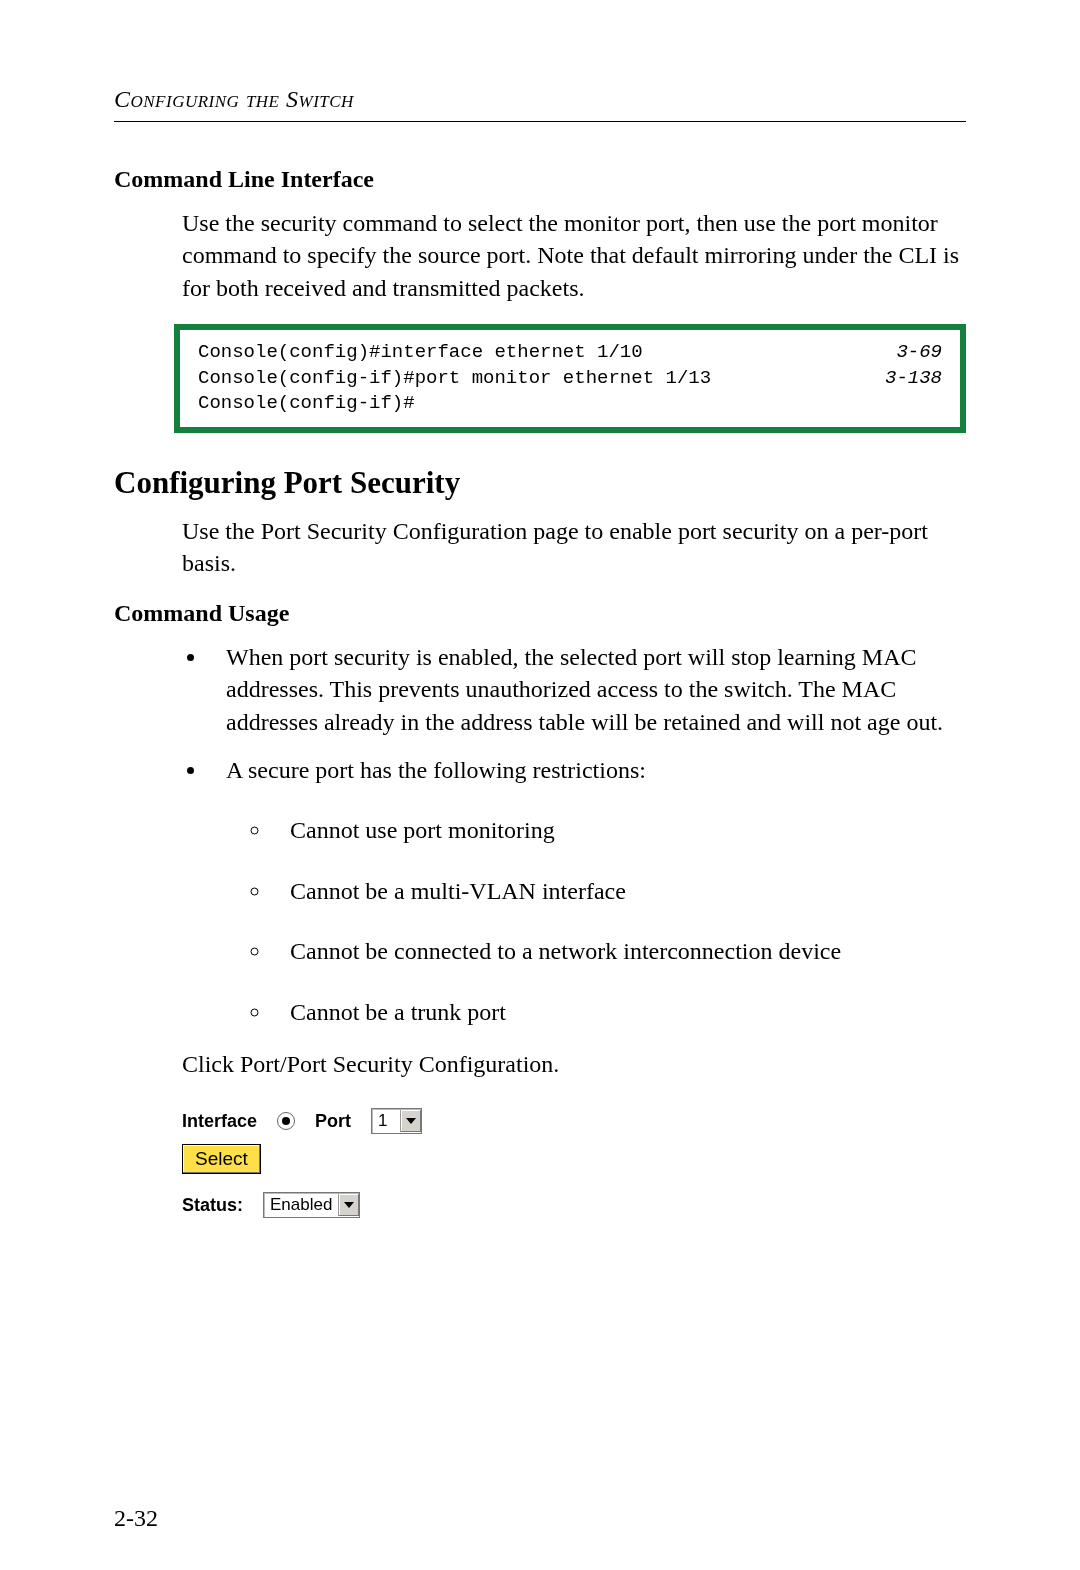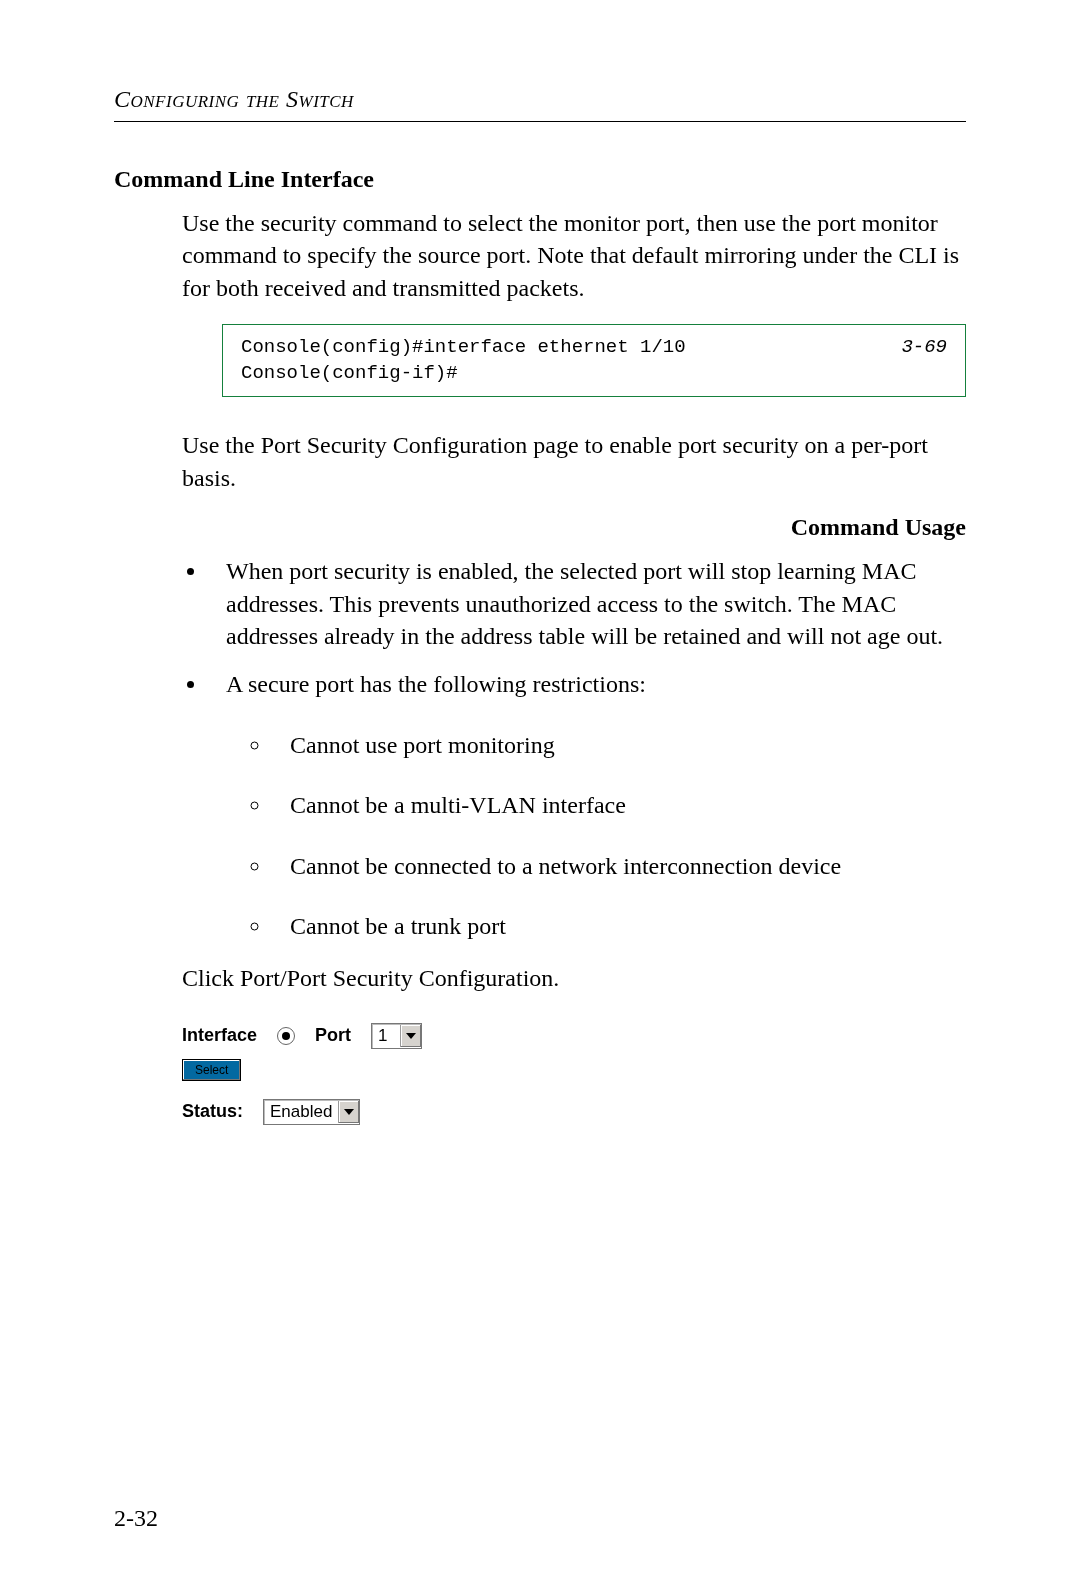--- a/index.html
+++ b/index.html
@@ -40,26 +40,26 @@
   }
   .body-block {
     margin-left: 68px;
     font-size: 24px;
     line-height: 1.35;
   }
   .body-block p {
     margin: 0 0 20px 0;
   }
   .code-box {
-    border: 1px solid #15803d;
+    border: 6px solid #15803d;
     padding: 10px 18px 10px 18px;
     font-family: 'Courier New', Courier, monospace;
     font-size: 19px;
     line-height: 1.35;
-    margin: 16px 0 32px 108px;
+    margin: 16px 0 32px 60px;
     white-space: pre;
   }
   .code-box .row {
     display: flex;
     justify-content: space-between;
   }
   .code-box .ref {
     font-style: italic;
   }
   .h2 {
@@ -144,22 +144,22 @@
     border-left: 1px solid #999;
     box-shadow: inset -1px -1px 0 #777, inset 1px 1px 0 #fff;
     display: flex;
     align-items: center;
     justify-content: center;
   }
   .dd-btn svg { display: block; }
   .win-button {
     display: inline-block;
     padding: 3px 12px;
-    font-size: 12px;
-    background: #0369a1;
+    font-size: 19px;
+    background: #fde047;
     border: 1px solid #000;
     box-shadow: inset -1px -1px 0 #777, inset 1px 1px 0 #fff;
     margin-top: 4px;
     margin-bottom: 18px;
     cursor: pointer;
   }
   .page-number {
     position: absolute;
     left: 114px;
     bottom: 38px;
@@ -172,27 +172,28 @@
 
 <div class="page">
   <div class="running-head">Configuring the Switch</div>
   <hr class="rule">
 
   <div class="h3">Command Line Interface</div>
   <div class="body-block">
     <p>Use the security command to select the monitor port, then use the port monitor command to specify the source port. Note that default mirroring under the CLI is for both received and transmitted packets.</p>
   </div>
 
-  <div class="code-box"><div class="row"><span>Console(config)#interface ethernet 1/10</span><span class="ref">3-69</span></div><div class="row"><span>Console(config-if)#</span><span class="ref"></span></div></div>
-
+  <div class="code-box"><div class="row"><span>Console(config)#interface ethernet 1/10</span><span class="ref">3-69</span></div><div class="row"><span>Console(config-if)#port monitor ethernet 1/13</span><span class="ref">3-138</span></div><div class="row"><span>Console(config-if)#</span><span class="ref"></span></div></div>
+
+  <div class="h2">Configuring Port Security</div>
   <div class="body-block">
     <p>Use the Port Security Configuration page to enable port security on a per-port basis.</p>
   </div>
 
-  <div class="h3" style="margin-top:12px;text-align:right;">Command Usage</div>
+  <div class="h3" style="margin-top:12px;">Command Usage</div>
   <div class="body-block">
     <ul class="bullets">
       <li>When port security is enabled, the selected port will stop learning MAC addresses. This prevents unauthorized access to the switch. The MAC addresses already in the address table will be retained and will not age out.</li>
       <li>
         <span>A secure port has the following restrictions:</span>
         <ul class="subbullets">
           <li>Cannot use port monitoring</li>
           <li>Cannot be a multi-VLAN interface</li>
           <li>Cannot be connected to a network interconnection device</li>
           <li>Cannot be a trunk port</li>

